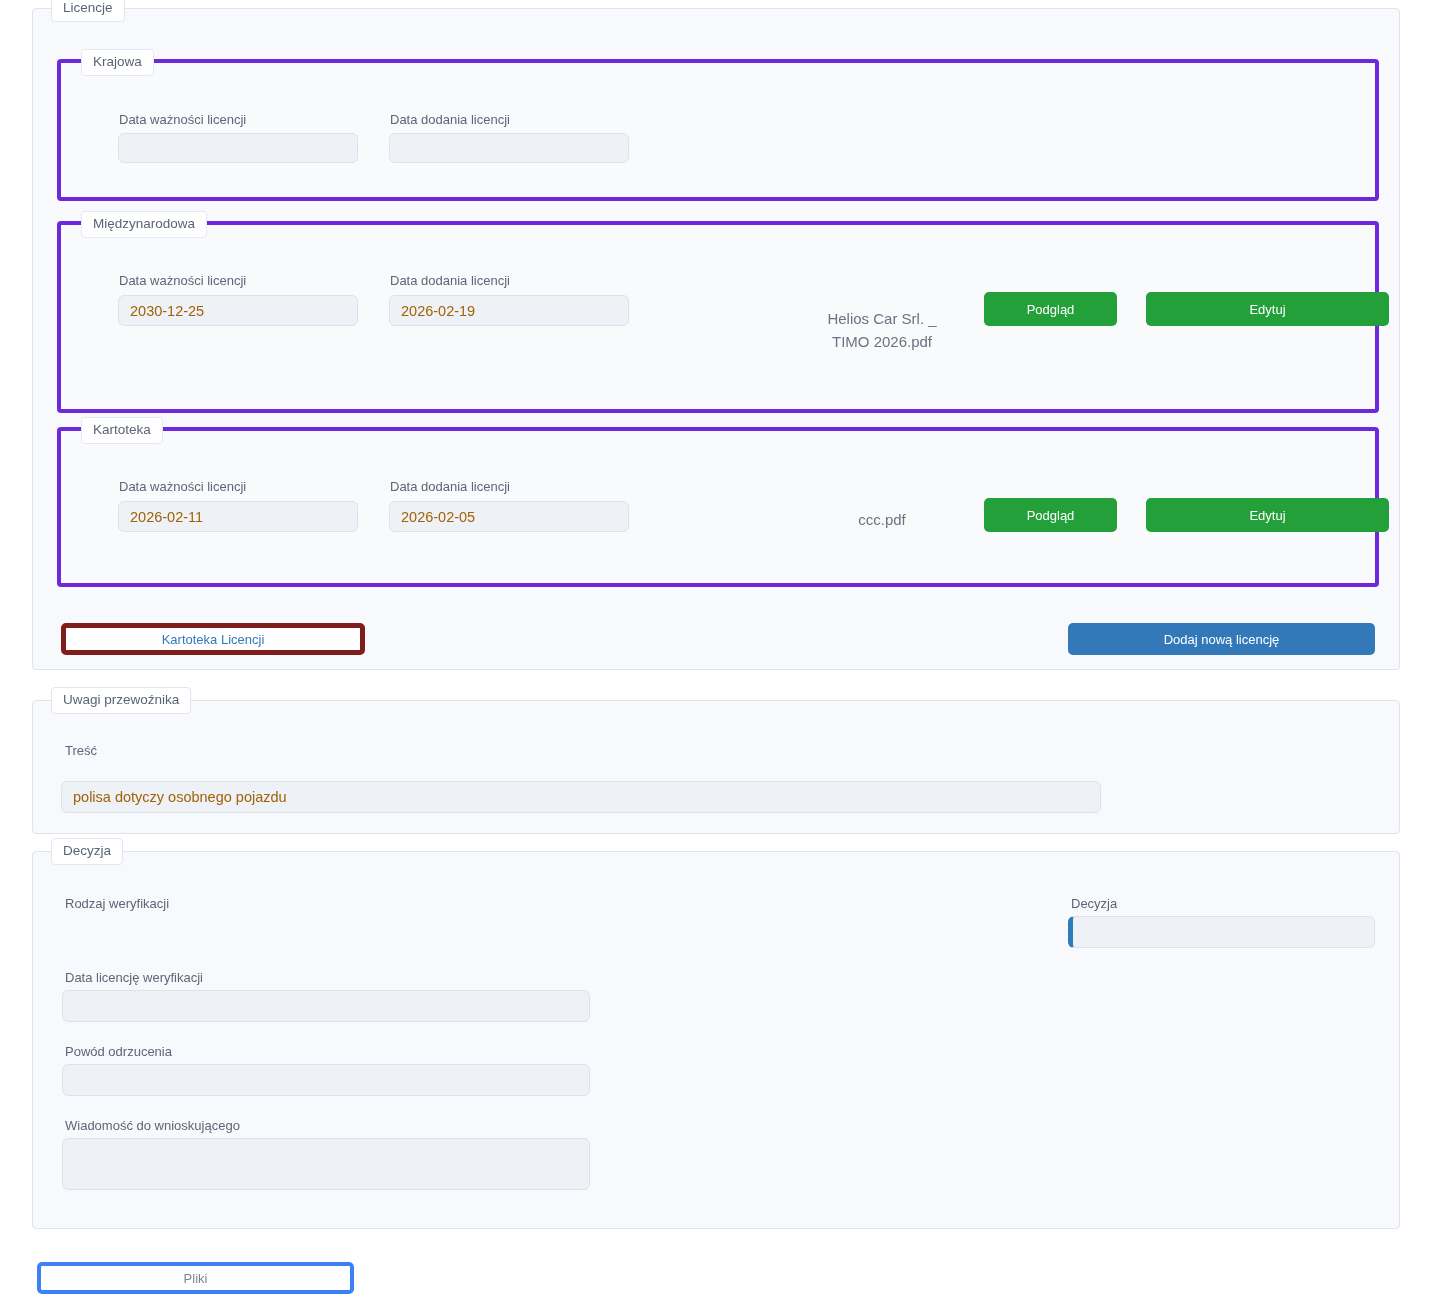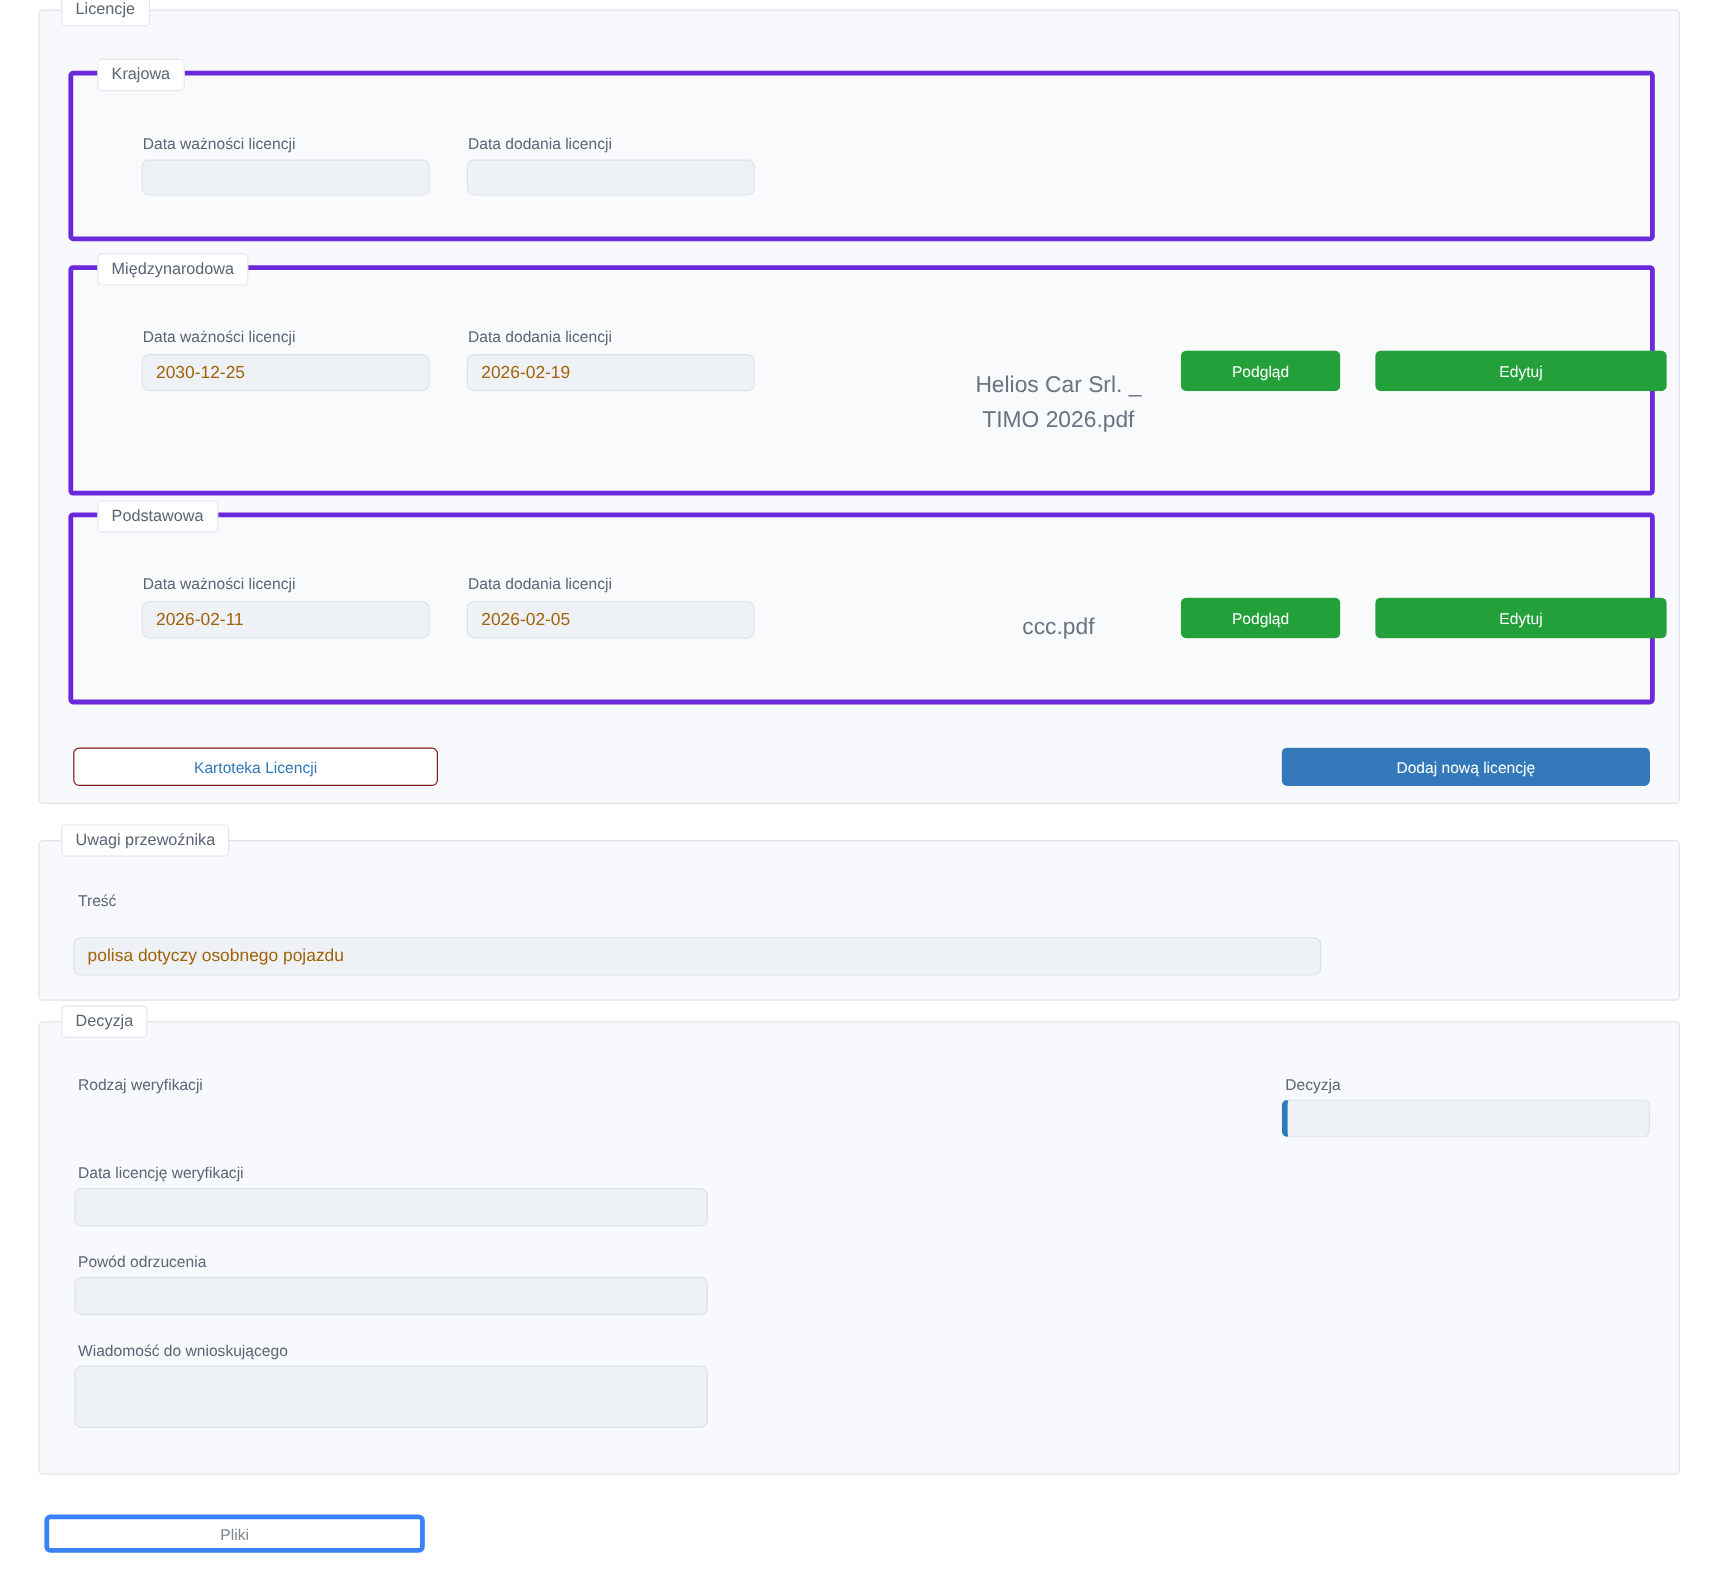--- a/index.html
+++ b/index.html
@@ -110,31 +110,31 @@
     background: #23a03a;
     color: #ffffff;
   }
   .btn-blue {
     background: #3379ba;
     color: #ffffff;
   }
   .btn-outline-blue {
     background: #ffffff;
     color: #3379ba;
-    border: 1px solid #7f1d1d;
+    border: 5px solid #7f1d1d;
   }
   .btn-outline-gray {
     background: #ffffff;
     color: #7b8494;
     border: 4px solid #3b82f6;
   }
 
   .filename {
     position: absolute;
-    font-size: 19px;
+    font-size: 15px;
     color: #6a7382;
     text-align: center;
     line-height: 1.55;
   }
 </style>
 </head>
 <body>
 
 <fieldset-div class="fs" style="left:32px; top:8px; width:1368px; height:662px;">
   <div class="legend">Licencje</div>
@@ -157,21 +157,21 @@
     <div class="filename" style="left:726px; top:82px; width:190px;">
       <span>Helios Car Srl. _</span><br>
       <span>TIMO 2026.pdf</span>
     </div>
 
     <div class="btn btn-green" style="left:923px; top:67px; width:133px; height:34px;">Podgląd</div>
     <div class="btn btn-green" style="left:1085px; top:67px; width:243px; height:34px;">Edytuj</div>
   </div>
 
   <div class="fs-inner" style="left:24px; top:418px; width:1322px; height:160px;">
-    <div class="legend-inner">Podstawowa</div>
+    <div class="legend-inner">Kartoteka</div>
     <div class="field-label" style="left:58px; top:49px;">Data ważności licencji</div>
     <div class="input" style="left:57px; top:70px; width:240px; height:31px;">2026-02-11</div>
     <div class="field-label" style="left:329px; top:49px;">Data dodania licencji</div>
     <div class="input" style="left:328px; top:70px; width:240px; height:31px;">2026-02-05</div>
 
     <div class="filename" style="left:726px; top:77px; width:190px;">
       <span>ccc.pdf</span>
     </div>
 
     <div class="btn btn-green" style="left:923px; top:67px; width:133px; height:34px;">Podgląd</div>

